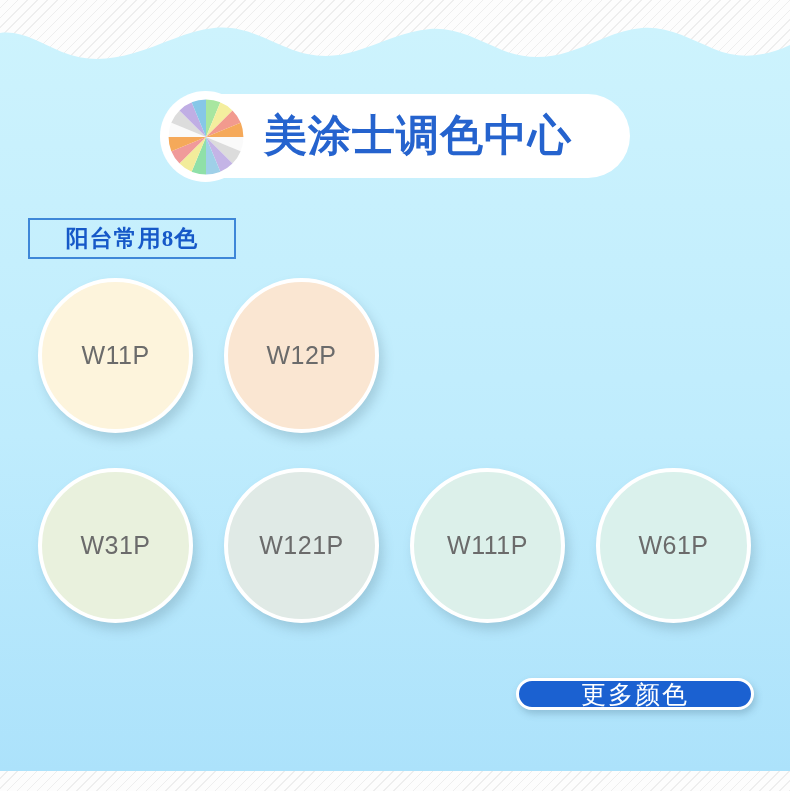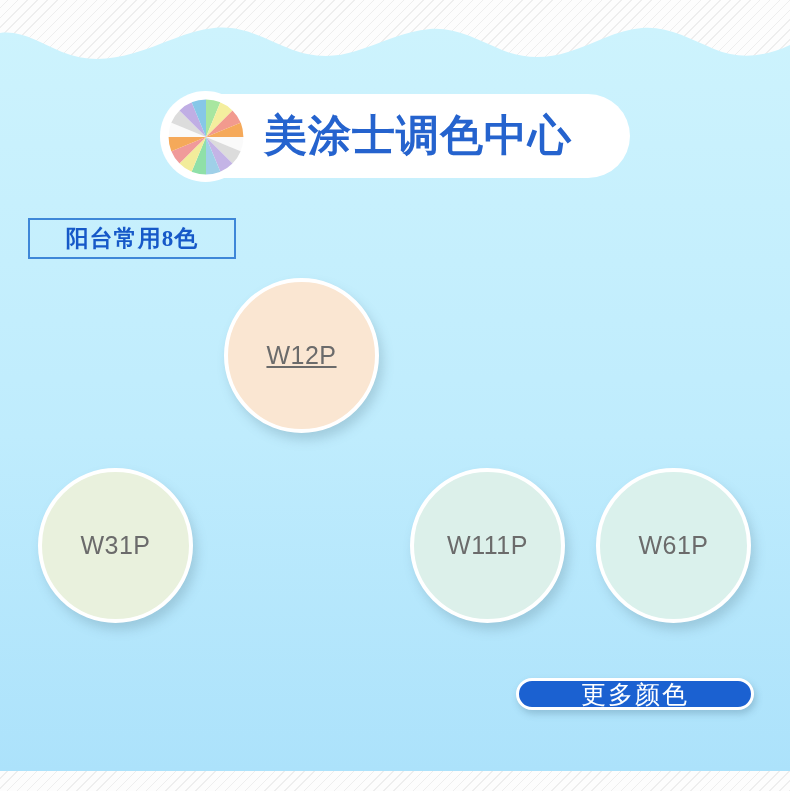--- a/index.html
+++ b/index.html
@@ -232,29 +232,35 @@
 
   <div class="header-title">美涂士调色中心</div>
 
   <div class="section-label">
     <span>阳台常用8色</span>
   </div>
 
   <div class="swatch-grid">
 
     <div class="swatch-row">
+      <div class="swatch col0" style="background-color: rgb(253, 244, 220);">
+        <span style="color: rgb(107, 107, 107);">W11P</span>
+      </div>
       <div class="swatch col1" style="background-color: rgb(250, 230, 210);">
-        <span style="color: rgb(107, 107, 107); text-decoration: underline;">W12P</span>
+        <span style="color: rgb(107, 107, 107);">W12P</span>
       </div>
     </div>
 
     <div class="swatch-row">
       <div class="swatch col0" style="background-color: rgb(233, 241, 221);">
         <span style="color: rgb(107, 107, 107);">W31P</span>
       </div>
+      <div class="swatch col1" style="background-color: rgb(224, 234, 230);">
+        <span style="color: rgb(107, 107, 107);">W121P</span>
+      </div>
       <div class="swatch col2" style="background-color: rgb(220, 240, 234);">
         <span style="color: rgb(107, 107, 107);">W111P</span>
       </div>
       <div class="swatch col3" style="background-color: rgb(218, 241, 236);">
         <span style="color: rgb(107, 107, 107);">W61P</span>
       </div>
     </div>
 
   </div>
 

